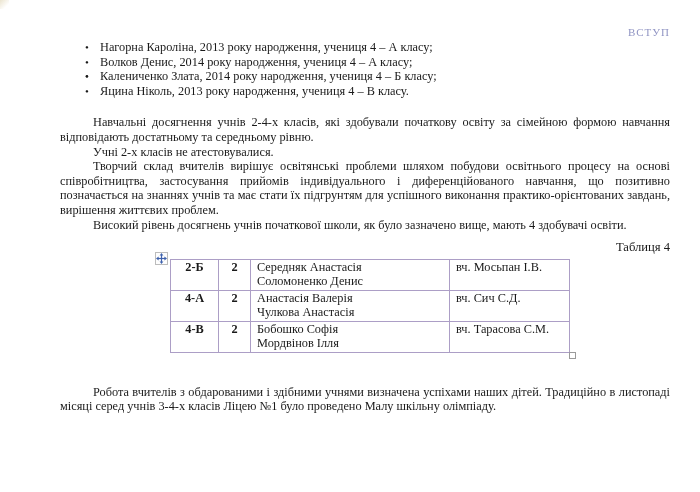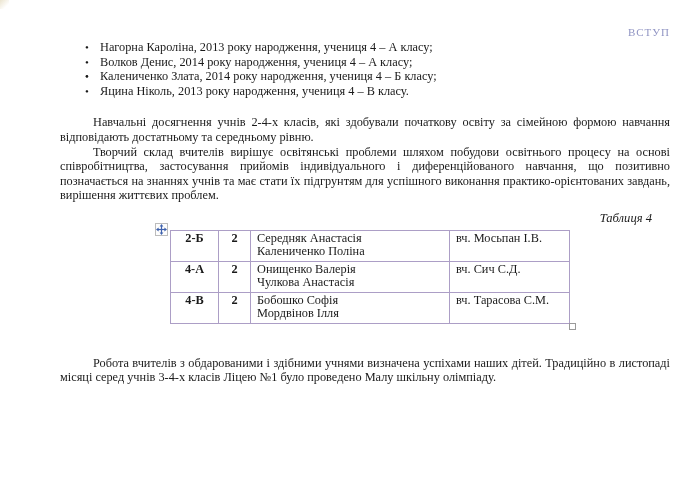--- a/index.html
+++ b/index.html
@@ -15,21 +15,21 @@
   .header-title {
     position:absolute; top:26px; right:30px;
     font-size:11px; letter-spacing:1px; color:var(--header-color,#9094c3);
   }
   .content { position:absolute; left:60px; top:40px; width:610px; font-size:12.3px; line-height:14.6px; }
   ul.student-list { list-style:none; margin:0; padding:0; }
   ul.student-list li { position:relative; padding-left:40px; }
   ul.student-list li .bullet { position:absolute; left:25px; top:0; font-size:11px; }
   .para { margin:0; text-align:justify; text-indent:33px; }
   .first-para { margin-top:17px; }
-  .table-caption { margin:8px 18px 0 0; text-align:right; font-style:italic; font-size:12.6px; }
+  .table-caption { margin:8px 0 0 0; text-align:right; font-size:12.6px; }
   .table-wrap { position:relative; margin:4px 0 0 110px; width:399px; }
   table.doc-table { border-collapse:collapse; width:399px; table-layout:fixed; }
   table.doc-table td {
     border:1px solid var(--table-border,#ac9ec6);
     vertical-align:top; padding:1px 6px 1px 6px;
     font-size:12.3px; line-height:13.8px; height:28px;
   }
   td.cell-class, td.cell-count { font-weight:bold; text-align:center; }
   .move-handle {
     position:absolute; left:-15px; top:-7px; width:13px; height:13px;
@@ -54,21 +54,23 @@
 
     <ul class="student-list">
       <li><span class="bullet">•</span><span>Нагорна Кароліна, 2013 року народження, учениця 4 – А класу;</span></li>
       <li><span class="bullet">•</span><span>Волков Денис, 2014 року народження, учениця 4 – А класу;</span></li>
       <li><span class="bullet">•</span></li>
       <li><span class="bullet">•</span><span>Калениченко Злата, 2014 року народження, учениця 4 – Б класу;</span></li>
       <li><span class="bullet">•</span><span>Яцина Ніколь, 2013 року народження, учениця 4 – В класу.</span></li>
     </ul>
 
     <p class="para first-para">Навчальні досягнення учнів 2-4-х класів, які здобували початкову освіту за сімейною формою навчання відповідають достатньому та середньому рівню.</p>
+    <p class="para">Учні 2-х класів не атестовувалися.</p>
     <p class="para">Творчий склад вчителів вирішує освітянські проблеми шляхом побудови освітнього процесу на основі співробітництва, застосування прийомів індивідуального і диференційованого навчання, що позитивно позначається на знаннях учнів та має стати їх підгрунтям для успішного виконання практико-орієнтованих завдань, вирішення життєвих проблем.</p>
+    <p class="para">Високий рівень досягнень учнів початкової школи, як було зазначено вище, мають 4 здобувачі освіти.</p>
 
     <p class="table-caption">Таблиця 4</p>
 
     <div class="table-wrap">
       <div class="move-handle">
         <svg width="11" height="11" viewBox="0 0 11 11">
           <g fill="#3f62ad" stroke="#3f62ad">
             <line x1="5.5" y1="2" x2="5.5" y2="9" stroke-width="1.2"></line>
             <line x1="2" y1="5.5" x2="9" y2="5.5" stroke-width="1.2"></line>
             <path d="M5.5 0 L7.4 2.6 H3.6 Z" stroke="none"></path>
@@ -85,29 +87,29 @@
             <col style="width:32px">
             <col style="width:199px">
             <col style="width:120px">
           </colgroup>
         <tbody>
           <tr>
             <td class="cell-class">2-Б</td>
             <td class="cell-count">2</td>
             <td>
               <div>Середняк Анастасія</div>
-              <div>Калениченко Поліна</div>
+              <div>Соломоненко Денис</div>
             </td>
             <td>вч. Мосьпан І.В.</td>
           </tr>
           <tr>
             <td class="cell-class">4-А</td>
             <td class="cell-count">2</td>
             <td>
-              <div>Онищенко Валерія</div>
+              <div>Анастасія Валерія</div>
               <div>Чулкова Анастасія</div>
             </td>
             <td>вч. Сич С.Д.</td>
           </tr>
           <tr>
             <td class="cell-class">4-В</td>
             <td class="cell-count">2</td>
             <td>
               <div>Бобошко Софія</div>
               <div>Мордвінов Ілля</div>

